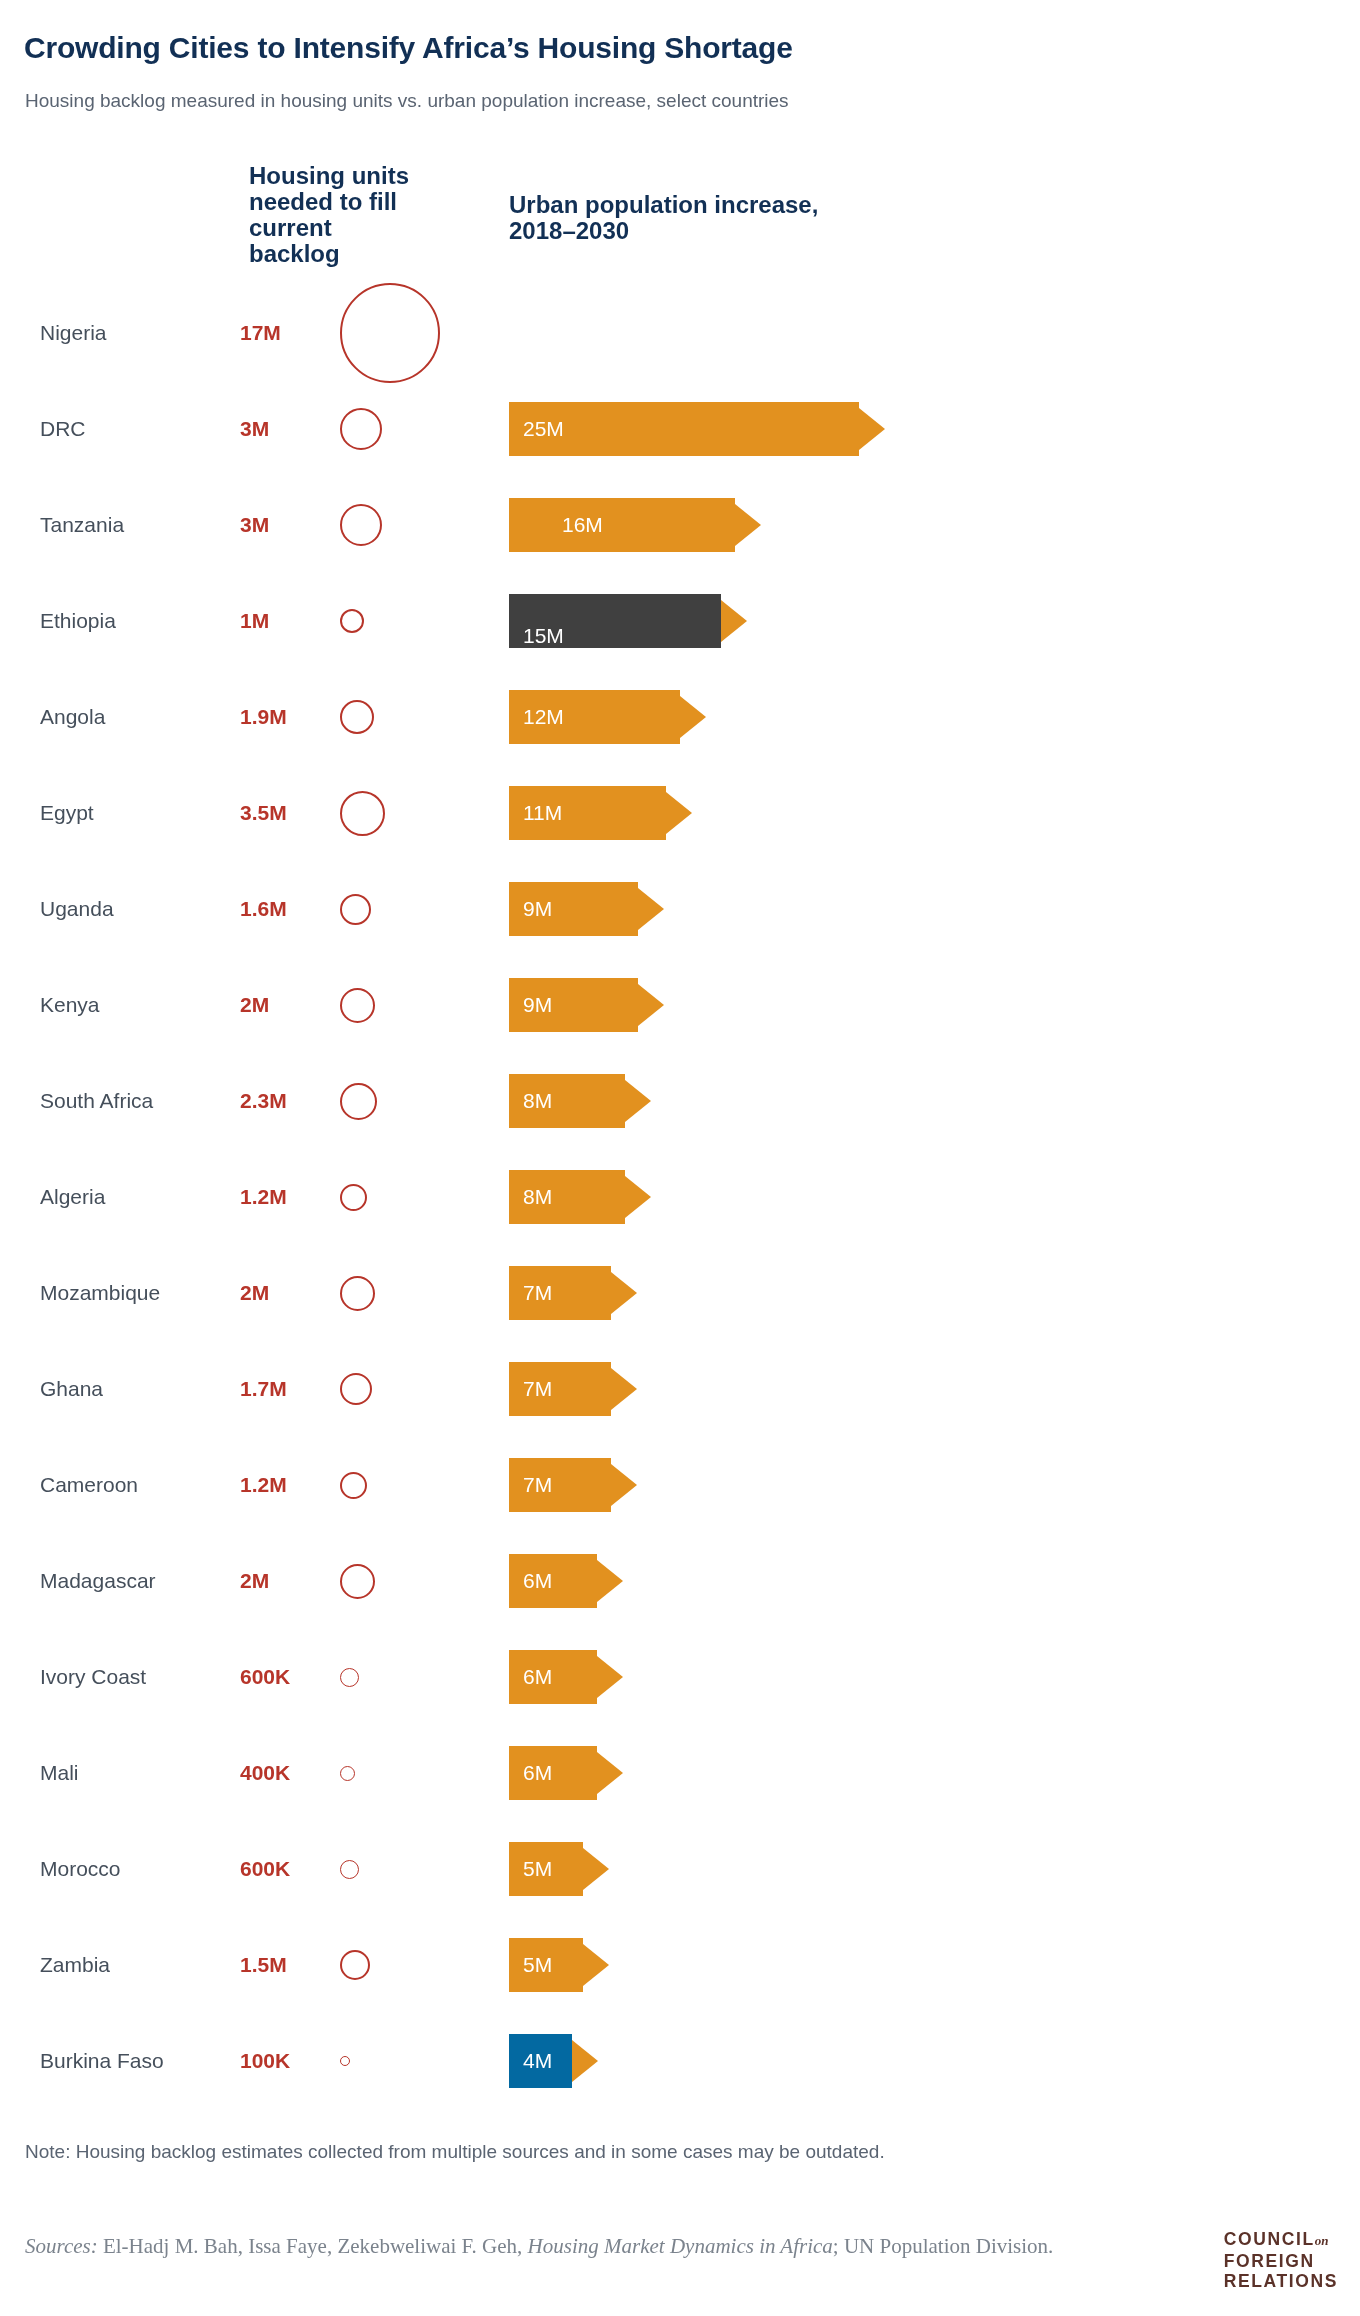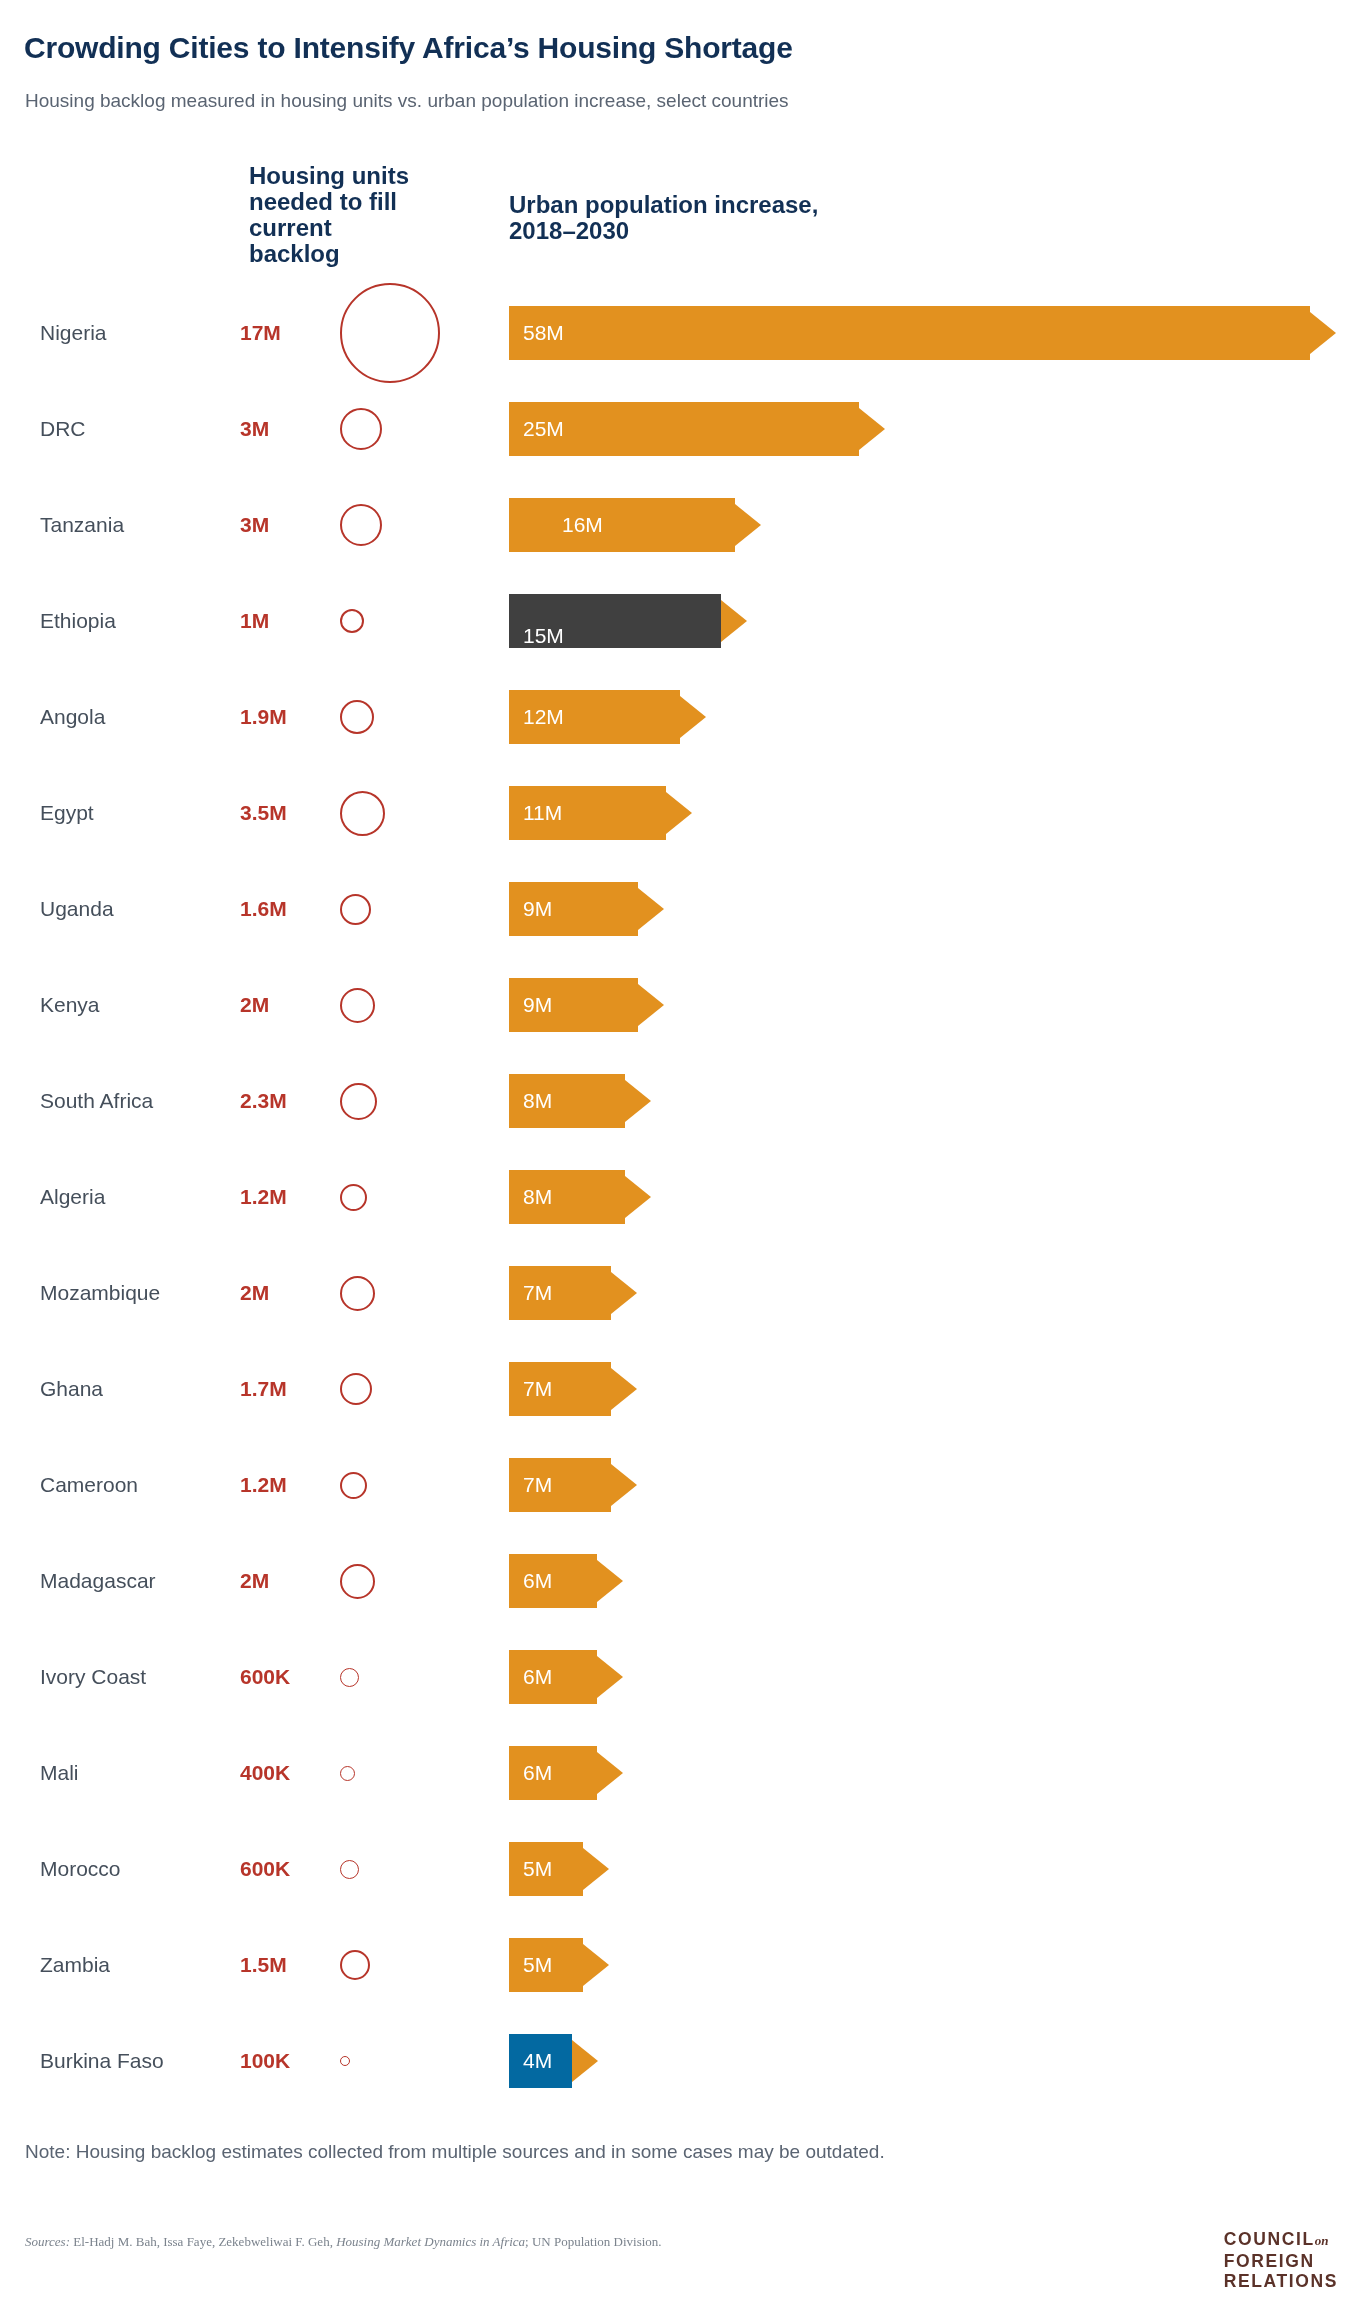--- a/index.html
+++ b/index.html
@@ -142,21 +142,21 @@
     left: 25px;
     top: 2141px;
     font-size: 19px;
     color: #5a6472;
     white-space: nowrap;
   }
   .sources {
     position: absolute;
     left: 25px;
     top: 2234px;
-    font-size: 13px;
+    font-size: 21px;
     color: #7b838d;
     font-family: "Liberation Serif", serif;
     white-space: nowrap;
   }
   .sources em { font-style: italic; }
 
   .logo {
     position: absolute;
     right: 22px;
     top: 2229px;
@@ -188,30 +188,20 @@
 
   <div class="rows" id="rows-container">
       <div class="row">
         <div class="country">Nigeria</div>
         <div class="backlog">
           <div class="backlog-val">17M</div>
           <div class="bubble-wrap">
             <div class="bubble" style="width: 100px; height: 100px;"></div>
           </div>
         </div>
-        <div class="bar-wrap">
-          <div class="bar" style="width: 801px; background: rgb(226, 145, 31);">
-            <span class="bar-label">58M</span>
-            <div class="bar-head">
-              <svg width="26" height="54" viewBox="0 0 26 54">
-                <polygon points="0,6 0,48 26,27" fill="#e2911f"></polygon>
-              </svg>
-            </div>
-          </div>
-        </div>
       </div>
       <div class="row">
         <div class="country">DRC</div>
         <div class="backlog">
           <div class="backlog-val">3M</div>
           <div class="bubble-wrap">
             <div class="bubble" style="width: 42px; height: 42px;"></div>
           </div>
         </div>
         <div class="bar-wrap">

